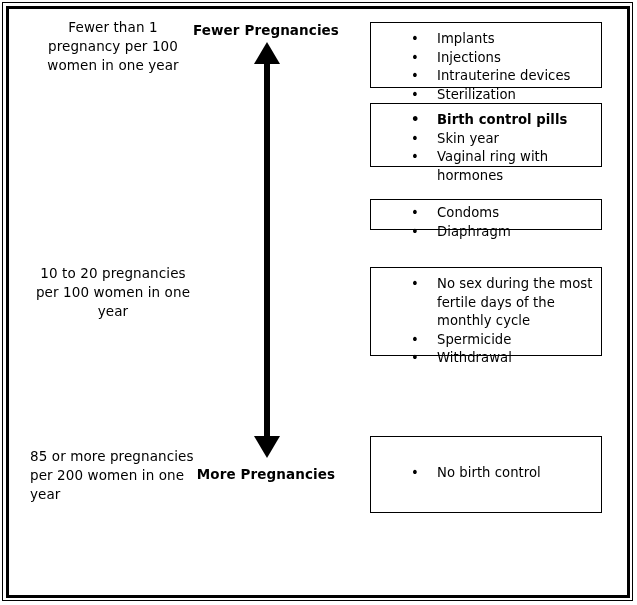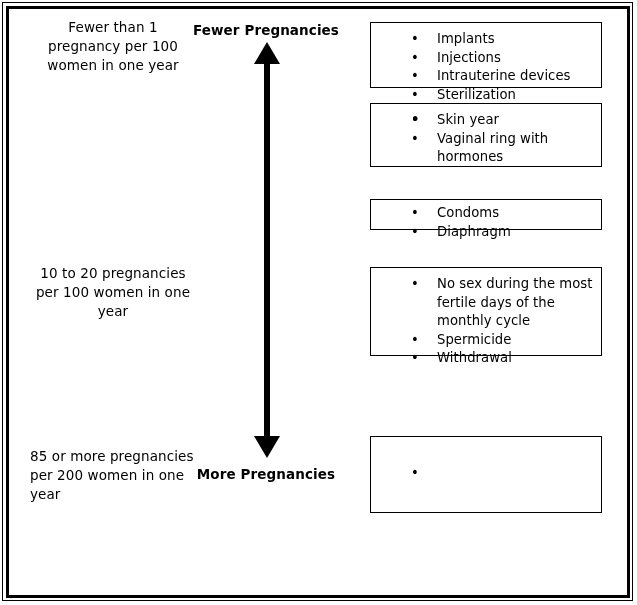--- a/index.html
+++ b/index.html
@@ -172,21 +172,21 @@
       <ul class="method-list">
           <li class="method-item"><span class="bullet">•</span><span>Implants</span></li>
           <li class="method-item"><span class="bullet">•</span><span>Injections</span></li>
           <li class="method-item"><span class="bullet">•</span><span>Intrauterine devices</span></li>
           <li class="method-item"><span class="bullet">•</span><span>Sterilization</span></li>
         </ul>
     </div>
 
     <div class="method-box" id="box-hormonal">
       <ul class="method-list">
-          <li class="method-item bold"><span class="bullet">•</span></li>
+          <li class="method-item bold"><span class="bullet">•</span><span>Birth control pills</span></li>
           <li class="method-item"><span class="bullet">•</span><span>Skin year</span></li>
           <li class="method-item"><span class="bullet">•</span><span>Vaginal ring with hormones</span></li>
         </ul>
     </div>
 
     <div class="method-box" id="box-barrier">
       <ul class="method-list">
           <li class="method-item"><span class="bullet">•</span><span>Condoms</span></li>
           <li class="method-item"><span class="bullet">•</span><span>Diaphragm</span></li>
         </ul>
@@ -195,18 +195,18 @@
     <div class="method-box" id="box-behavioral">
       <ul class="method-list">
           <li class="method-item"><span class="bullet">•</span><span>No sex during the most fertile days of the monthly cycle</span></li>
           <li class="method-item"><span class="bullet">•</span><span>Spermicide</span></li>
           <li class="method-item"><span class="bullet">•</span><span>Withdrawal</span></li>
         </ul>
     </div>
 
     <div class="method-box" id="box-none">
       <ul class="method-list">
-          <li class="method-item"><span class="bullet">•</span></li>
+          <li class="method-item"><span class="bullet">•</span><span>No birth control</span></li>
         </ul>
     </div>
 
   </div>
 </div>
 
 </body></html>

